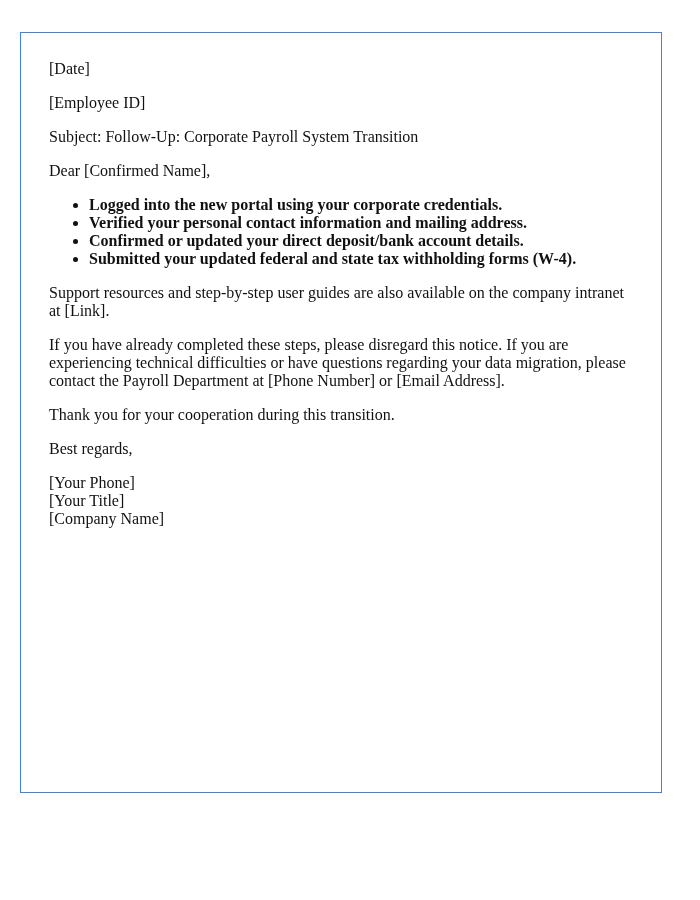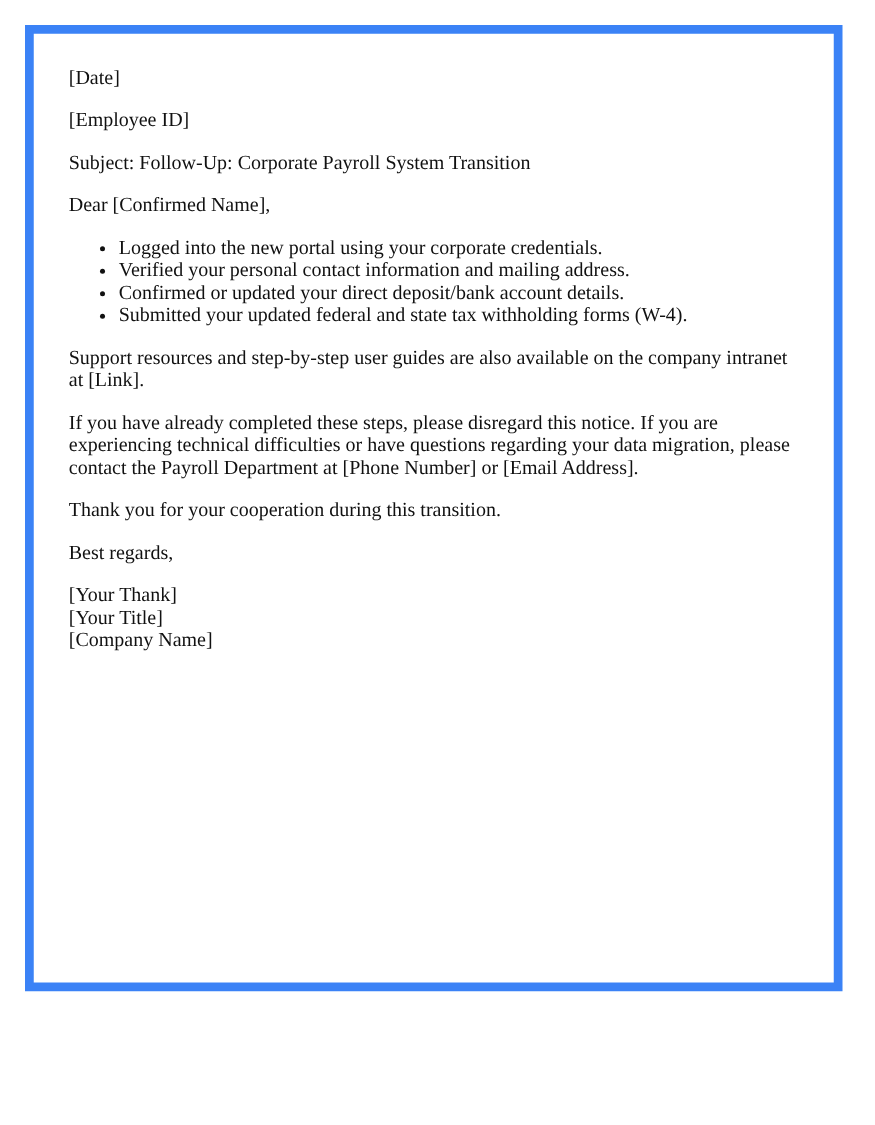--- a/index.html
+++ b/index.html
@@ -11,36 +11,37 @@
       width: 700px;
       height: 900px;
       position: relative;
       font-family: "Liberation Serif", "DejaVu Serif", serif;
       font-size: 16px;
       color: #111111;
     }
     .letter {
       position: absolute;
       left: 20px;
-      top: 20px;
+      top: 32px;
       width: 584px;
       height: 732px;
-      border: 7px solid #3b82f6;
+      border: 1px solid #3b82f6;
       padding: 27px 28px 0 28px;
       background: #ffffff;
       overflow: hidden;
     }
     .letter p {
       margin: 0 0 16px 0;
       line-height: 18px;
     }
     .letter ul {
       margin: 0 0 16px 0;
       padding-left: 40px;
       line-height: 18px;
+      font-weight: bold;
     }
     .letter ul li {
       margin: 0;
     }
     .line { display: block; }
   </style>
 </head>
 <body>
 
 <div class="letter">
@@ -65,17 +66,17 @@
 
   <p>Support resources and step-by-step user guides are also available on the company intranet at [Link].</p>
 
   <p>If you have already completed these steps, please disregard this notice. If you are experiencing technical difficulties or have questions regarding your data migration, please contact the Payroll Department at [Phone Number] or [Email Address].</p>
 
   <p>Thank you for your cooperation during this transition.</p>
 
   <p>Best regards,</p>
 
   <p>
-    <span class="line">[Your Thank]</span>
+    <span class="line">[Your Phone]</span>
     <span class="line">[Your Title]</span>
     <span class="line">[Company Name]</span>
   </p>
 </div>
 
 </body></html>

